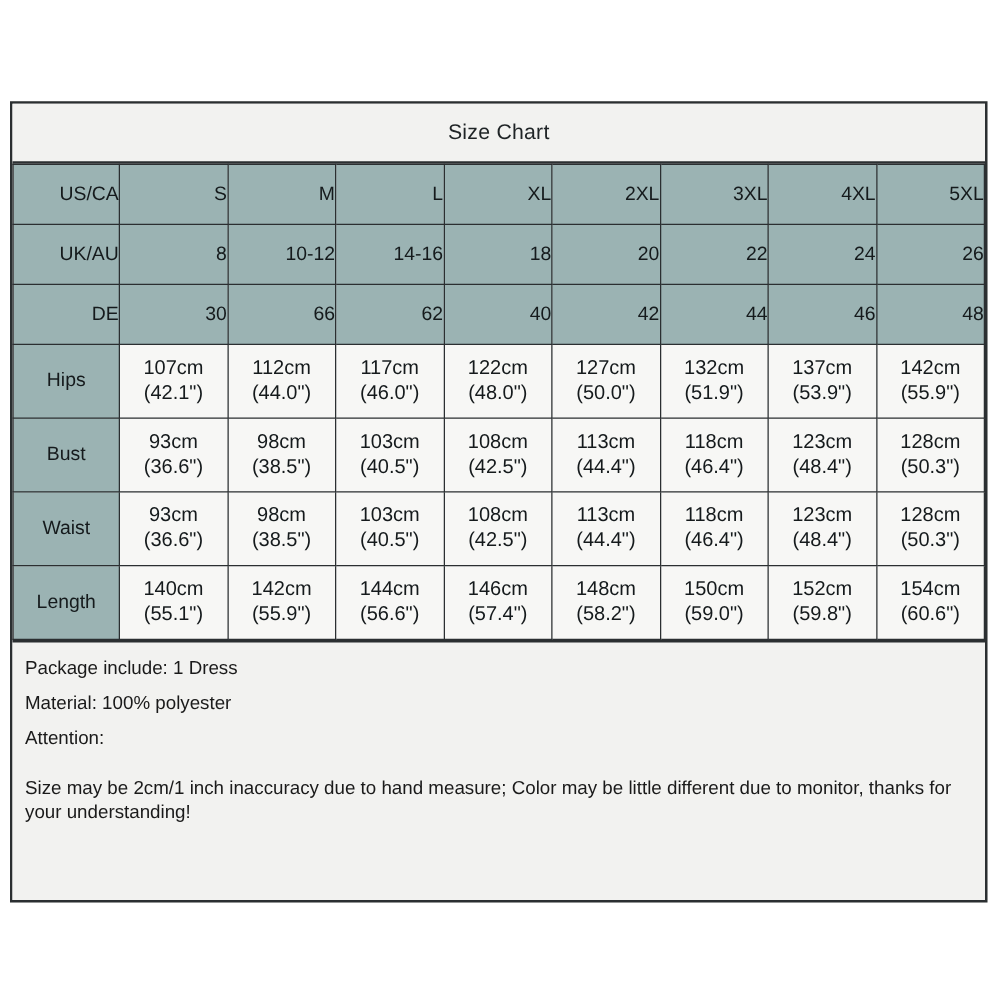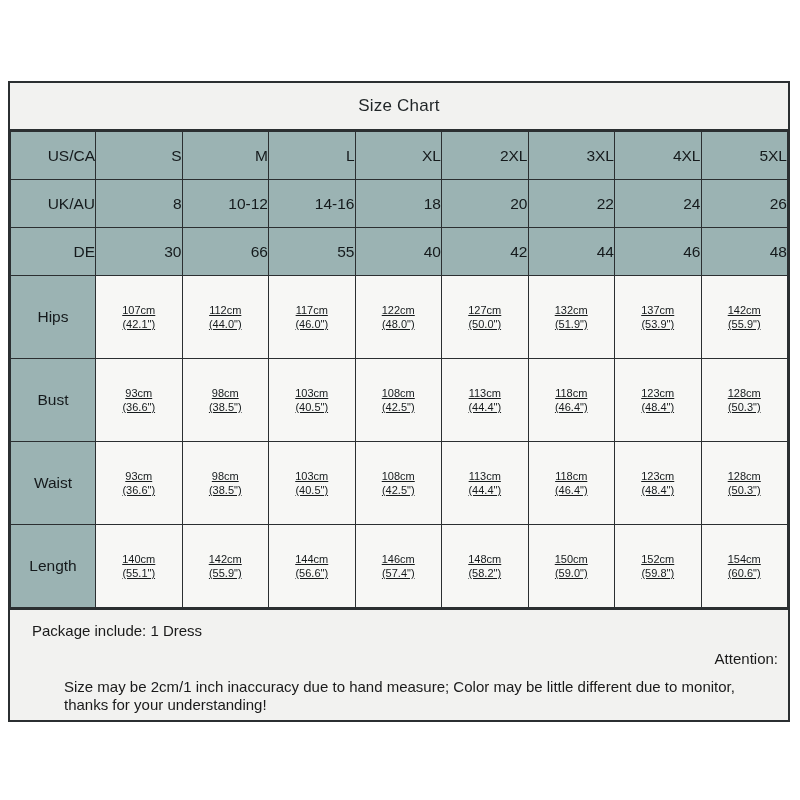--- a/index.html
+++ b/index.html
@@ -69,47 +69,46 @@
     width: 84px;
     background: #9bb3b3;
     font-size: 15.5px;
   }
   .size-table td.teal {
     background: #9bb3b3;
   }
   .size-table td.measure {
     background: #f7f7f5;
     line-height: 1.28;
-    padding: 16px 0;
-    font-size: 11px;
-    text-decoration: underline;
+    padding: 4px 0;
+    font-size: 16px;
   }
   .size-table tr.sizerow td { height: 47px; text-align: right; }
   .size-table tr.measurerow td { height: 50px; }
 
   .measure .cm { display: block; }
   .measure .inch { display: block; }
 
   
   .notes {
     flex: 1 1 auto;
     background: #f2f2f0;
     border-top: 2px solid #2b2f31;
-    padding: 12px 10px 0 22px;
+    padding: 12px 10px 0 10px;
     box-sizing: border-box;
   }
   .notes p {
     margin: 0 0 9px 0;
     font-size: 15px;
     line-height: 1.25;
     color: #1a1a1a;
   }
   .notes p.tight { margin-bottom: 9px; }
-  .notes p.attention { margin-bottom: 9px; text-align: right; }
-  .notes p.disclaimer { margin-bottom: 0; margin-left: 32px; }
+  .notes p.attention { margin-bottom: 22px; }
+  .notes p.disclaimer { margin-bottom: 0; }
 </style>
 </head>
 <body>
 
 <div class="page">
   <div class="chart-frame">
 
     <div class="title-band">
       <span class="title-text">Size Chart</span>
     </div>
@@ -138,21 +137,21 @@
           <td class="teal">20</td>
           <td class="teal">22</td>
           <td class="teal">24</td>
           <td class="teal">26</td>
         </tr>
 
         <tr class="sizerow">
           <td class="rowlabel">DE</td>
           <td class="teal">30</td>
           <td class="teal">66</td>
-          <td class="teal">55</td>
+          <td class="teal">62</td>
           <td class="teal">40</td>
           <td class="teal">42</td>
           <td class="teal">44</td>
           <td class="teal">46</td>
           <td class="teal">48</td>
         </tr>
 
 
         <tr class="measurerow">
           <td class="rowlabel">Hips</td>
@@ -296,18 +295,19 @@
               <span class="cm">154cm</span>
               <span class="inch">(60.6")</span>
             </td>
         </tr>
 
       </tbody>
     </table>
 
     <div class="notes">
       <p class="tight">Package include: 1 Dress</p>
+      <p class="tight">Material: 100% polyester</p>
       <p class="attention">Attention:</p>
       <p class="disclaimer">Size may be 2cm/1 inch inaccuracy due to hand measure; Color may be little different due to monitor, thanks for your understanding!</p>
     </div>
 
   </div>
 </div>
 
 </body></html>

